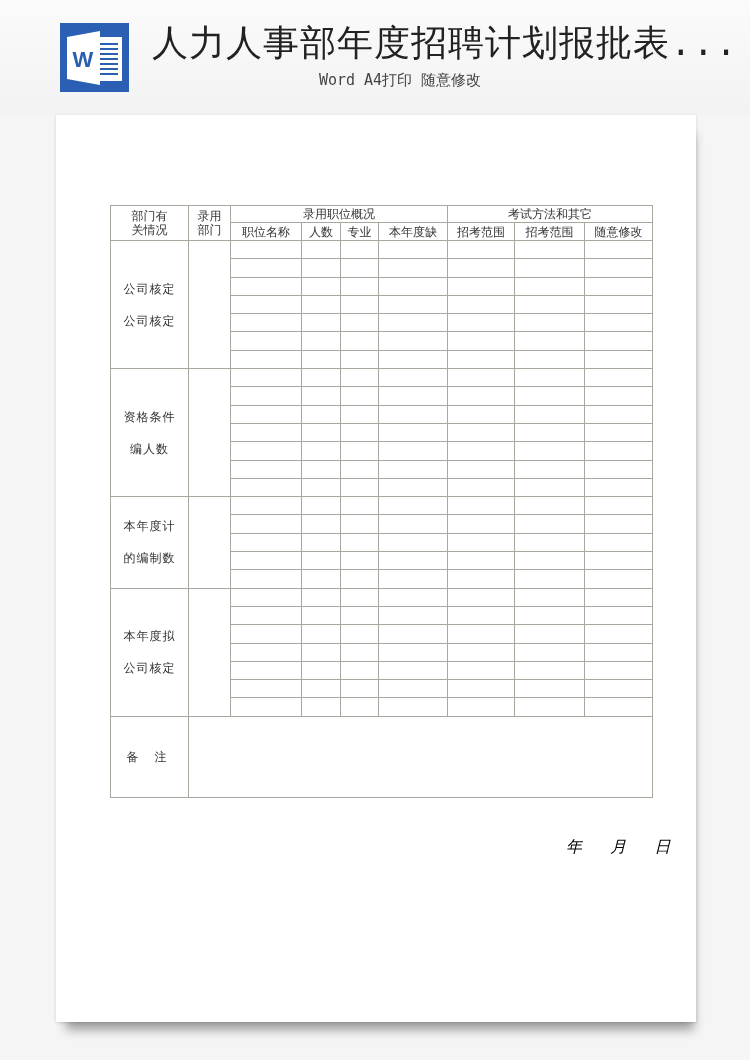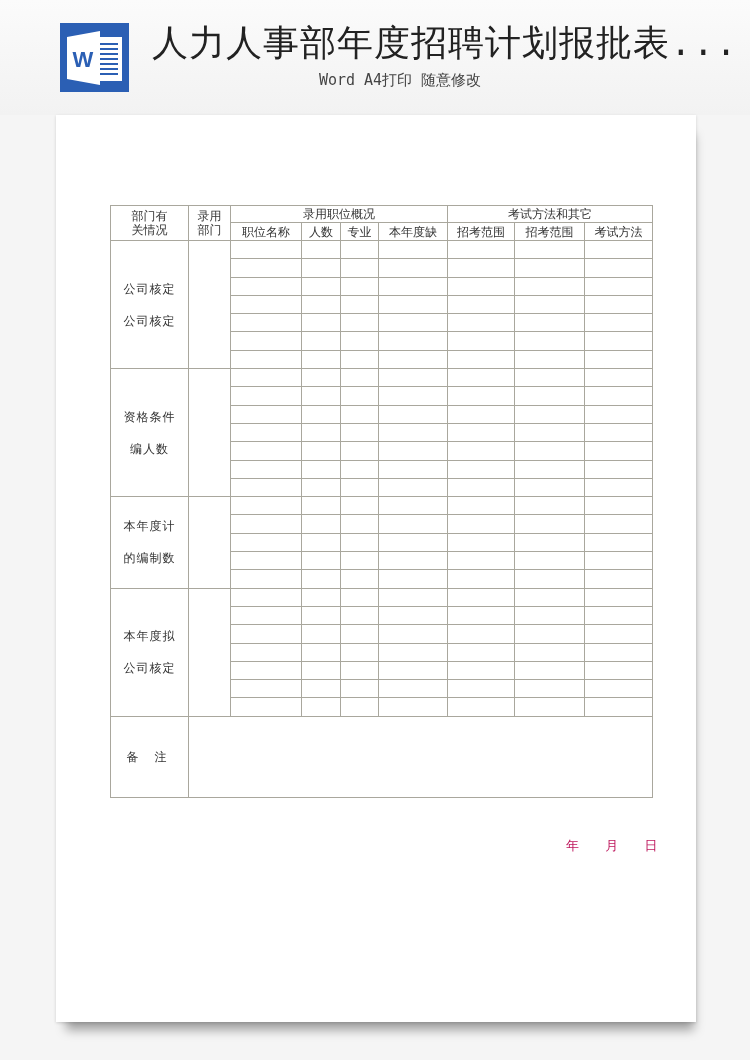--- a/index.html
+++ b/index.html
@@ -46,22 +46,23 @@
     border:1.5px solid #a9a79d; padding:0; text-align:center;
     vertical-align:middle; line-height:14px;
   }
   table.form tr.h1 td { height:16px; }
   table.form tr.h2 td { height:17px; }
   table.form tr.r td { height:17.3px; }
   .sec-label { letter-spacing:1px; line-height:32px !important; }
   .sec-label span { display:block; }
   .remark-label { letter-spacing:6px; }
   .date-line {
-    position:absolute; left:510px; top:722px; font-size:13px; color:#be185d;
+    position:absolute; left:510px; top:722px; font-size:16px; color:#000000;
     word-spacing:0;
+    font-style:italic;
   }
   .date-line span { display:inline-block; }
 </style>
 </head>
 <body>
 
 <div class="bg-top"></div>
 
 <div class="word-icon">
   <svg width="69" height="69" viewBox="0 0 69 69">
@@ -111,21 +112,21 @@
       <td colspan="4">录用职位概况</td>
       <td colspan="3">考试方法和其它</td>
     </tr>
     <tr class="h2">
       <td>职位名称</td>
       <td>人数</td>
       <td>专业</td>
       <td>本年度缺</td>
       <td>招考范围</td>
       <td>招考范围</td>
-      <td>考试方法</td>
+      <td>随意修改</td>
     </tr>
     </tbody>
       <tbody id="sections-body">
         <tr class="r">
           <td rowspan="7" class="sec-label">
             <span>公司核定</span>
             <span>公司核定</span>
           </td>
           <td rowspan="7"></td>
           <td></td>

